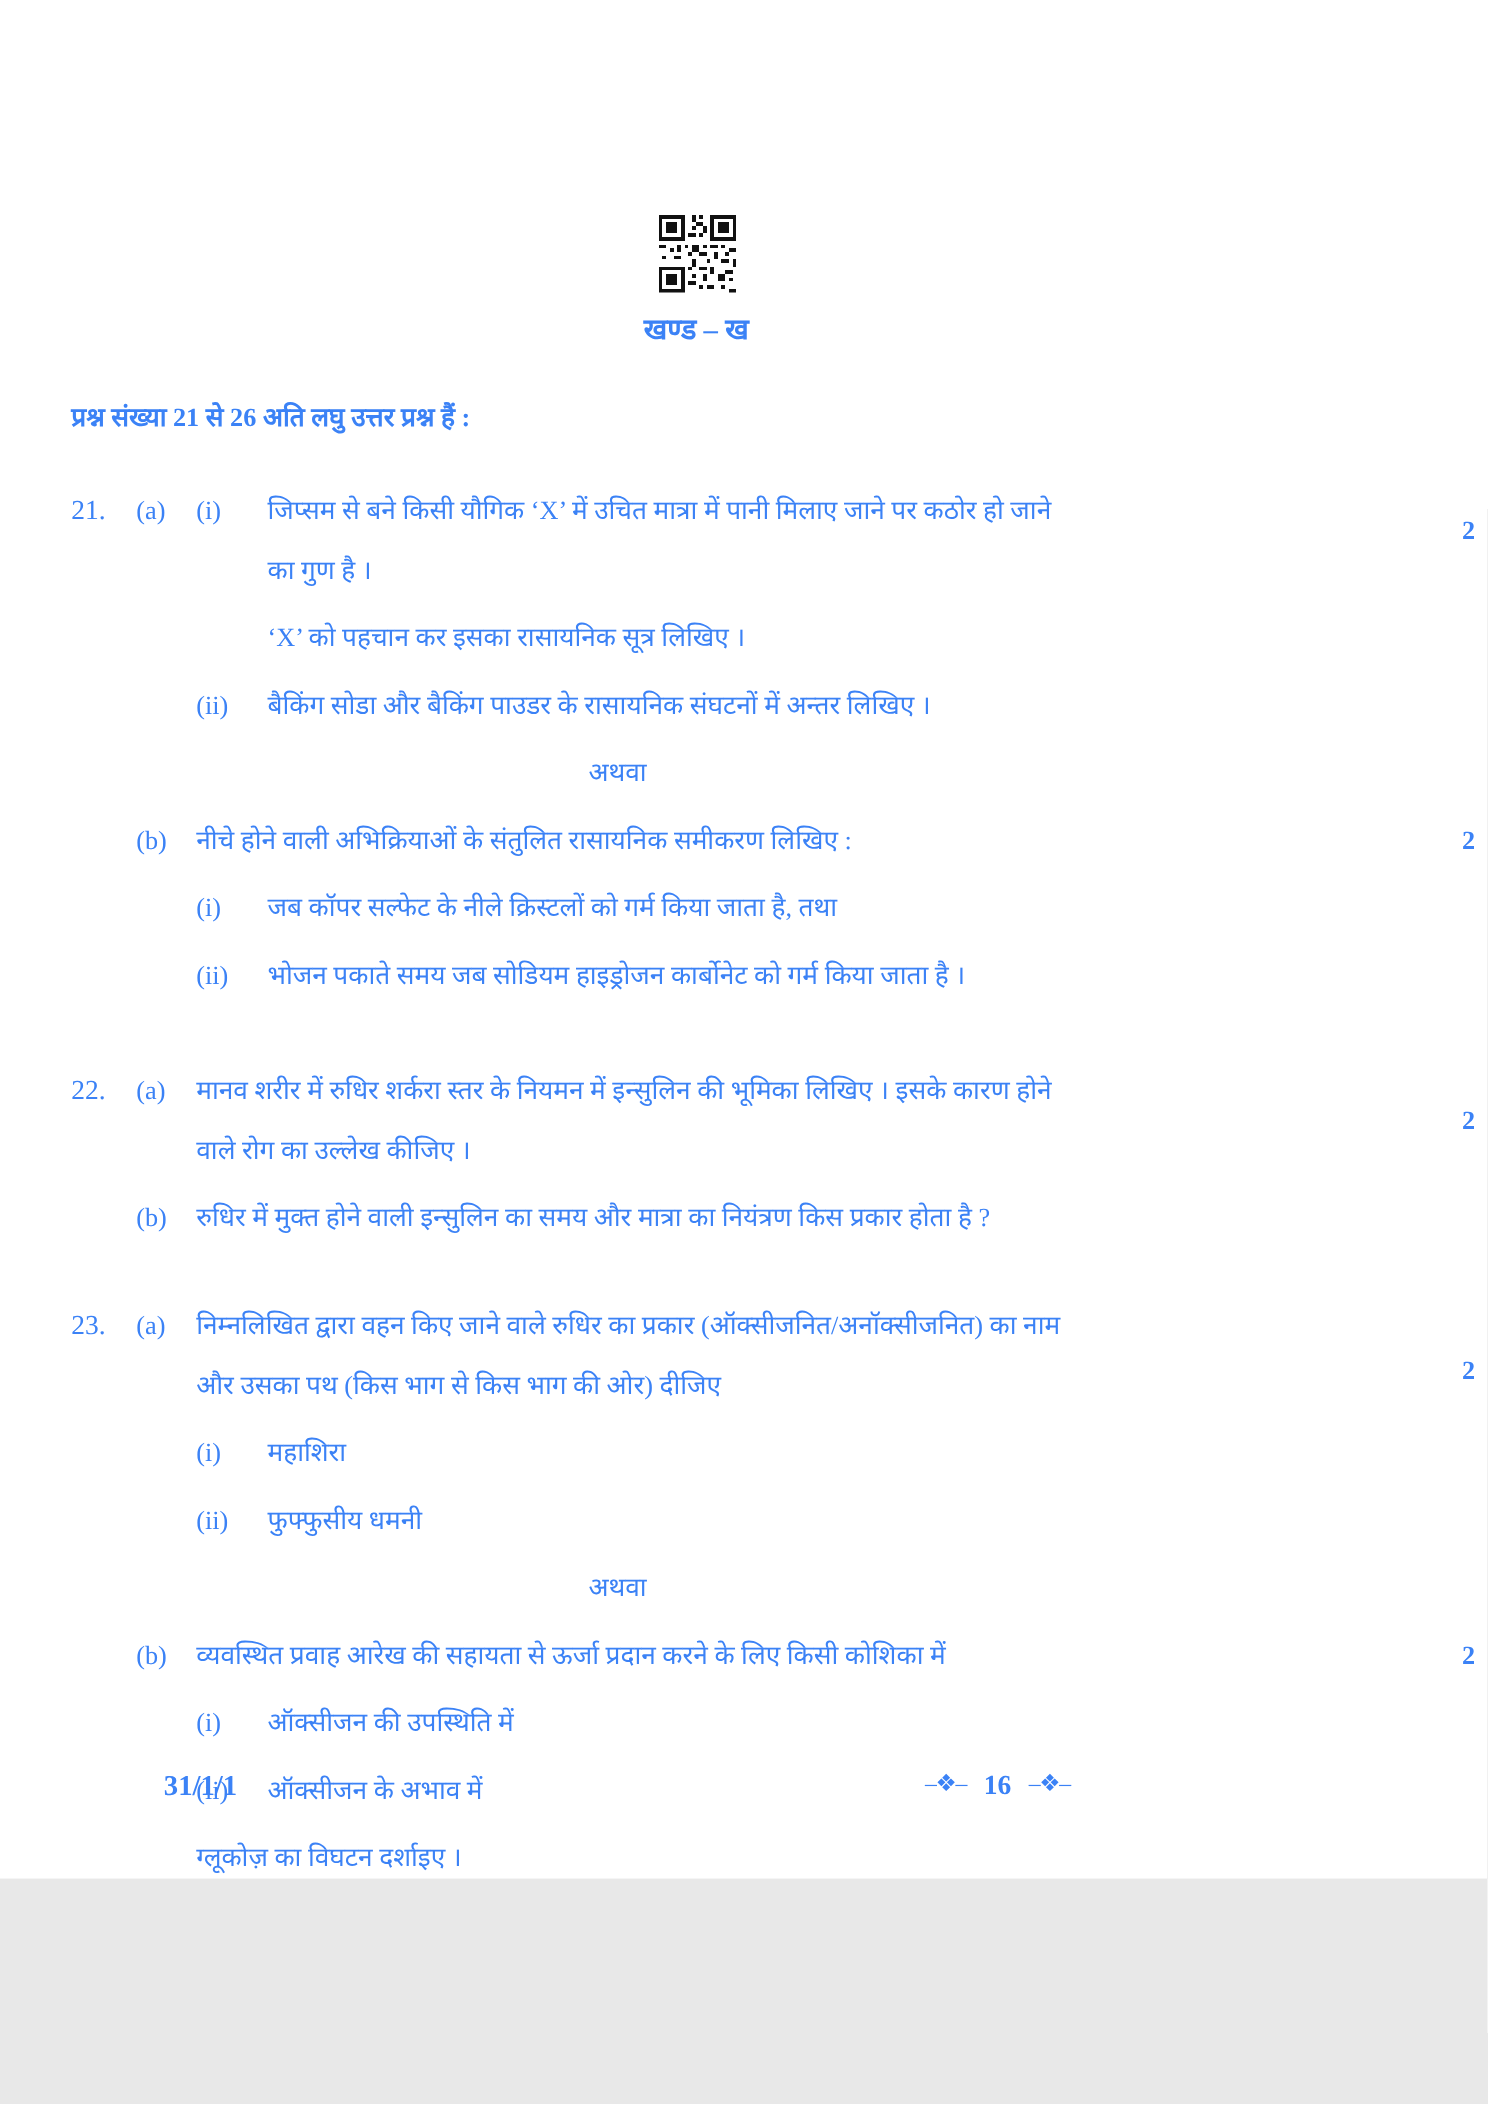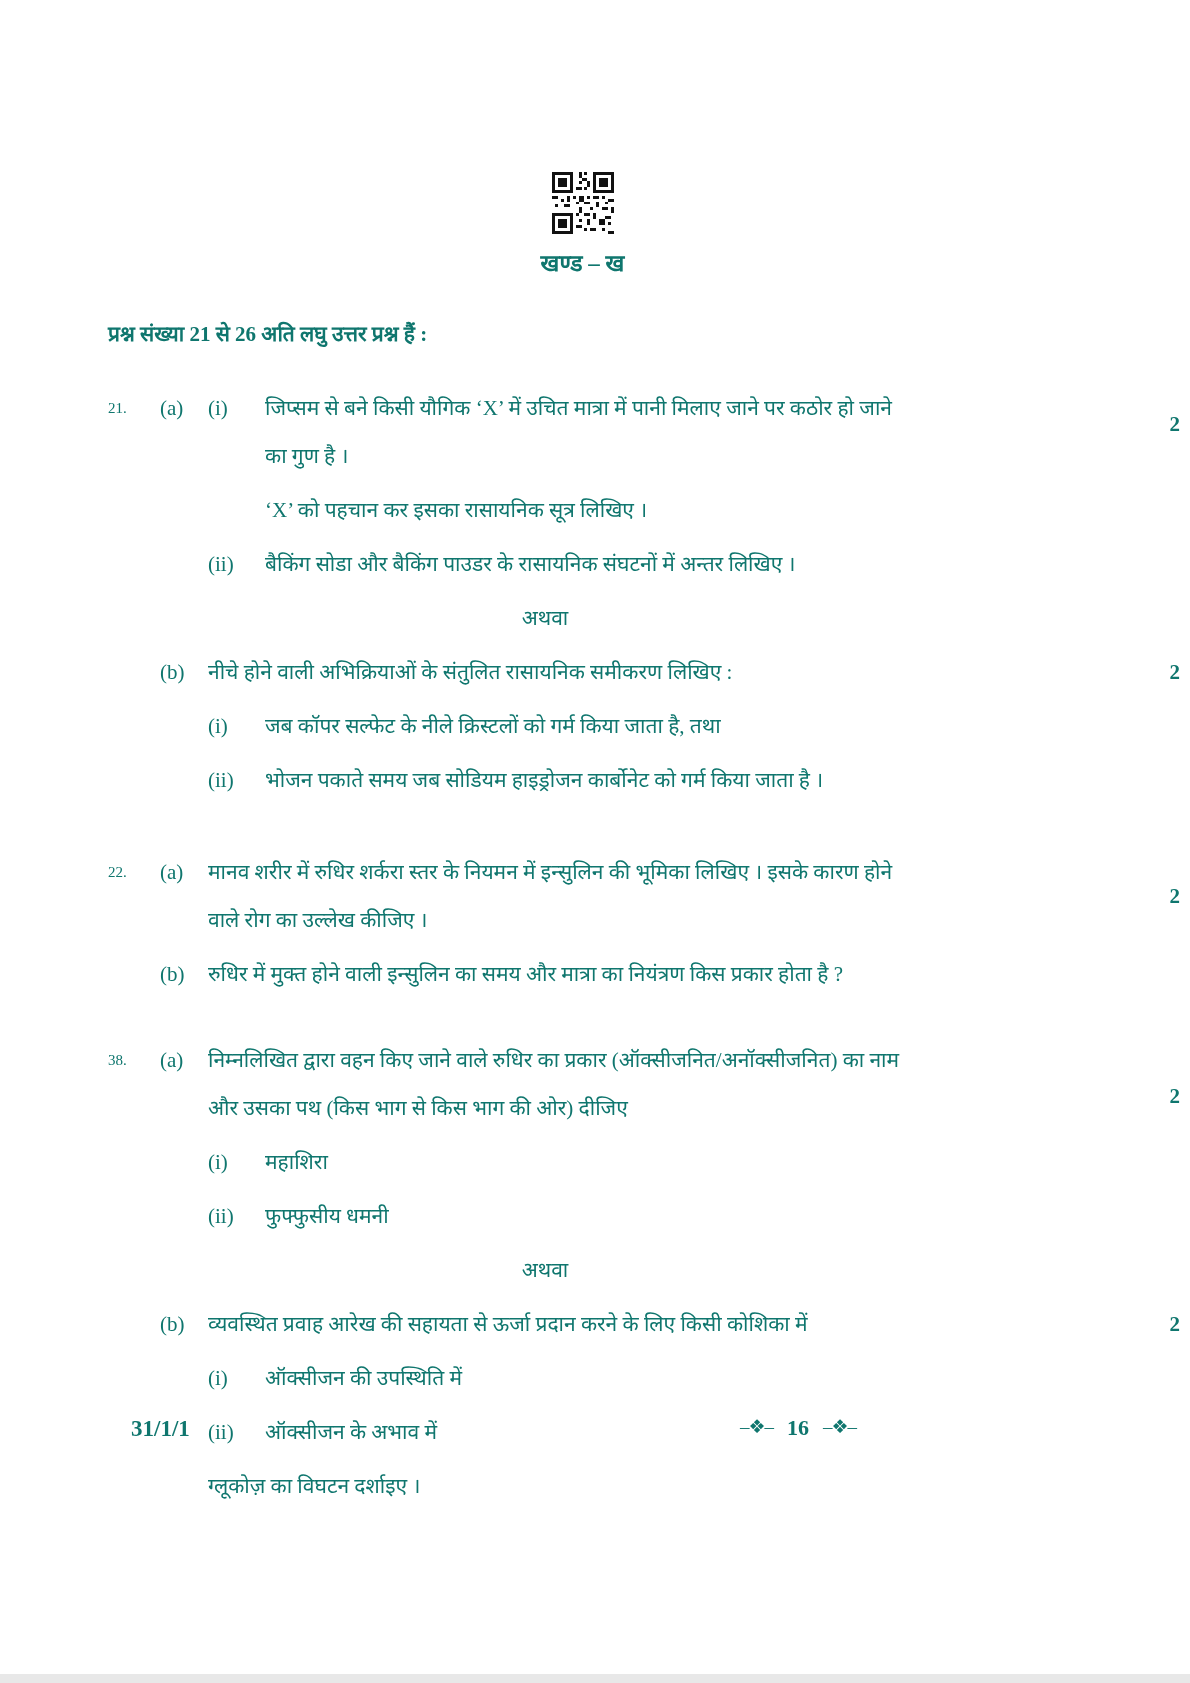--- a/index.html
+++ b/index.html
@@ -1,26 +1,26 @@
 <!DOCTYPE html>
 <html><head>
 <meta charset="utf-8">
 <style>
   html,body{margin:0;padding:0;background:#e8e8e8;}
   .page{
     position:relative;
-    width:1190px;height:1674px;
+    width:1190px;height:1503px;
     margin:0 auto;
     background:#ffffff;
-    color:#0f766e;
+    color:#3b82f6;
     font-family:"Liberation Serif","DejaVu Serif",serif;
     font-size:21px;
     line-height:48px;
     box-sizing:border-box;
-    padding:0 0 0 108px;
+    padding:0 0 0 57px;
     overflow:hidden;
   }
   .qr{
     width:62px;height:62px;
     margin:172px auto 0 auto;
     position:relative;
     left:-66px; 
   }
   .section-heading{
     text-align:center;
@@ -30,21 +30,21 @@
   }
   .intro{
     font-weight:bold;
     margin-top:22px;
     font-family:Liberation Serif, serif;
   }
   .q{display:flex;align-items:flex-start;}
   .q21{margin-top:26px;}
   .q22{margin-top:44px;}
   .q23{margin-top:38px;}
-  .qnum{width:52px;font-size:15px;}
+  .qnum{width:52px;font-size:22px;}
   .qbody{flex:1;}
   .part{display:flex;align-items:flex-start;margin-top:6px;}
   .part:first-child{margin-top:0;}
   .plabel{width:48px;}
   .pbody{width:707px;}
   .pbody p{margin:0;}
   .pbody p.gap{margin-top:6px;}
   .item{display:flex;align-items:flex-start;margin-top:6px;}
   .item:first-child{margin-top:0;}
   .ilabel{width:57px;}
@@ -221,21 +221,21 @@
         <div class="pbody">
           <p>रुधिर में मुक्त होने वाली इन्सुलिन का समय और मात्रा का नियंत्रण किस प्रकार होता है ?</p>
         </div>
         <div class="marks"></div>
       </div>
 
     </div>
   </div>
 
   <div class="q q23">
-    <div class="qnum">38.</div>
+    <div class="qnum">23.</div>
     <div class="qbody">
 
       <div class="part">
         <div class="plabel">(a)</div>
         <div class="pbody">
           <p>निम्नलिखित द्वारा वहन किए जाने वाले रुधिर का प्रकार (ऑक्सीजनित/अनॉक्सीजनित) का नाम और उसका पथ (किस भाग से किस भाग की ओर) दीजिए</p>
           <div class="item" style="margin-top:6px;">
             <div class="ilabel">(i)</div>
             <div class="itext">
               <p>महाशिरा</p>

